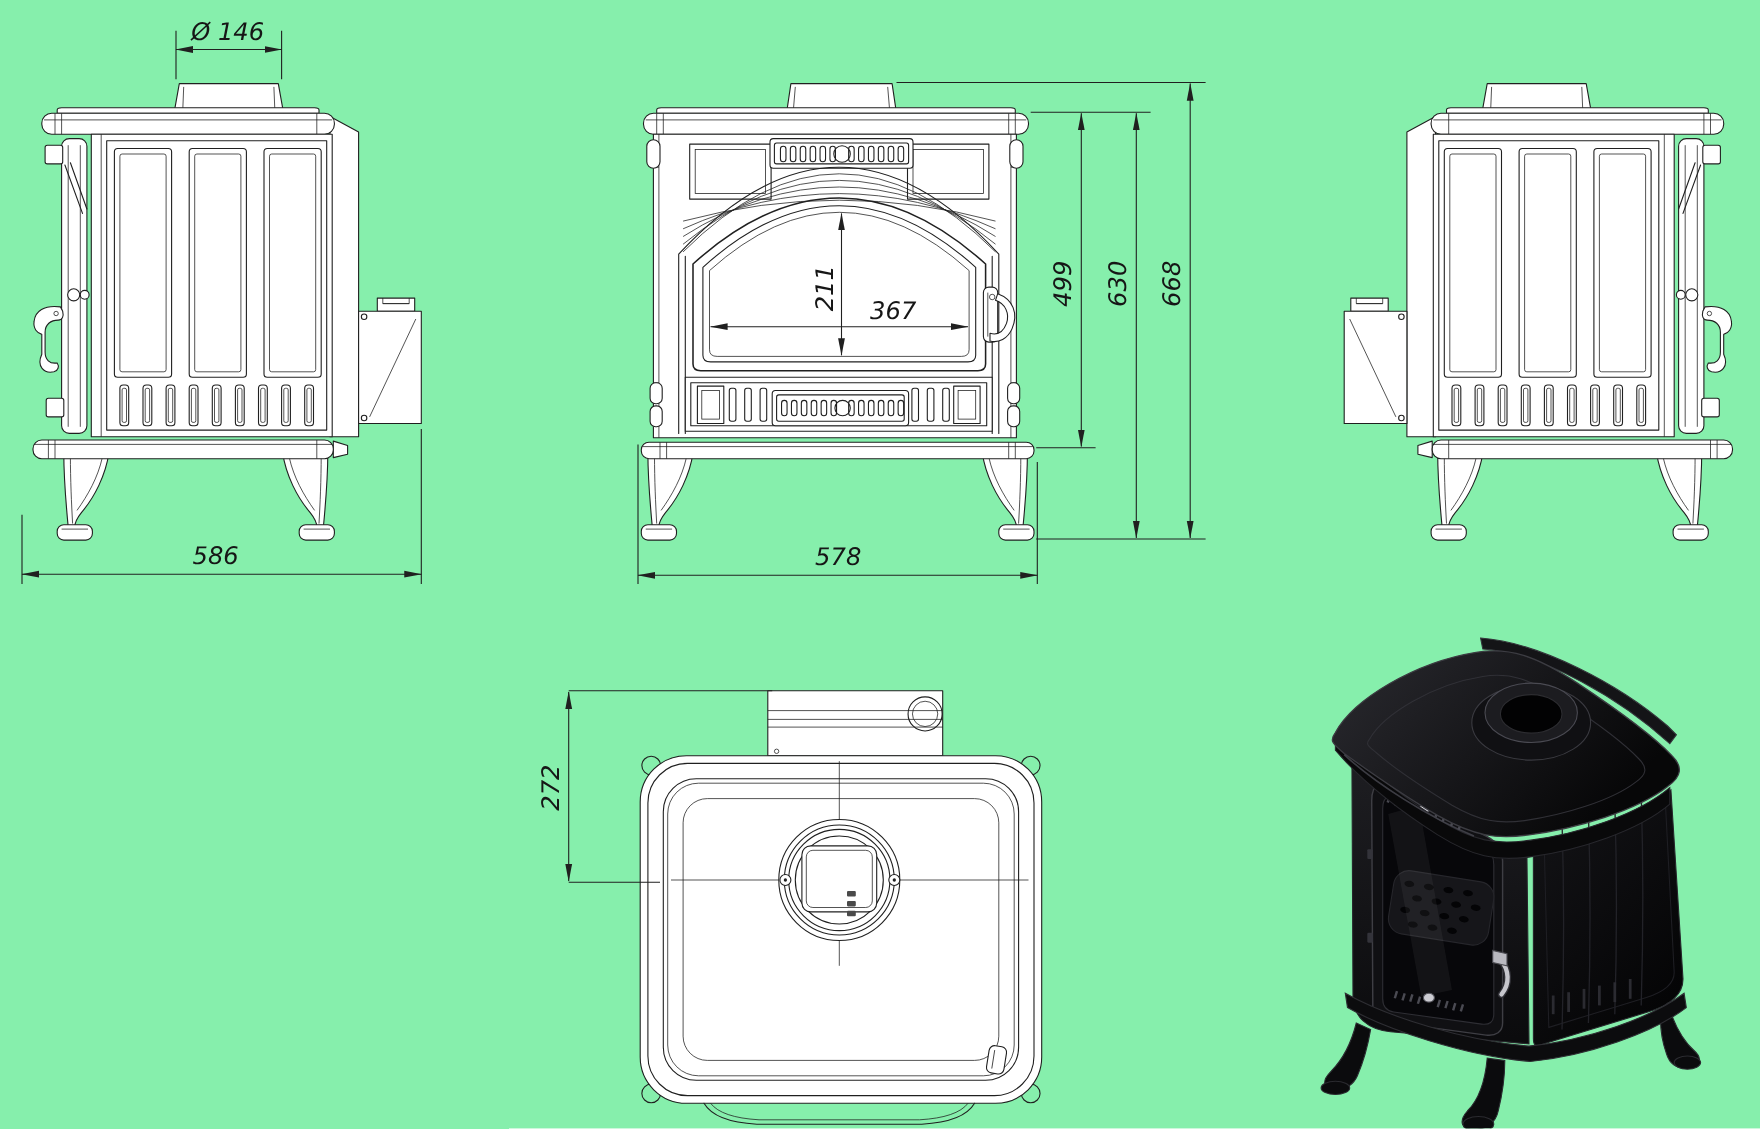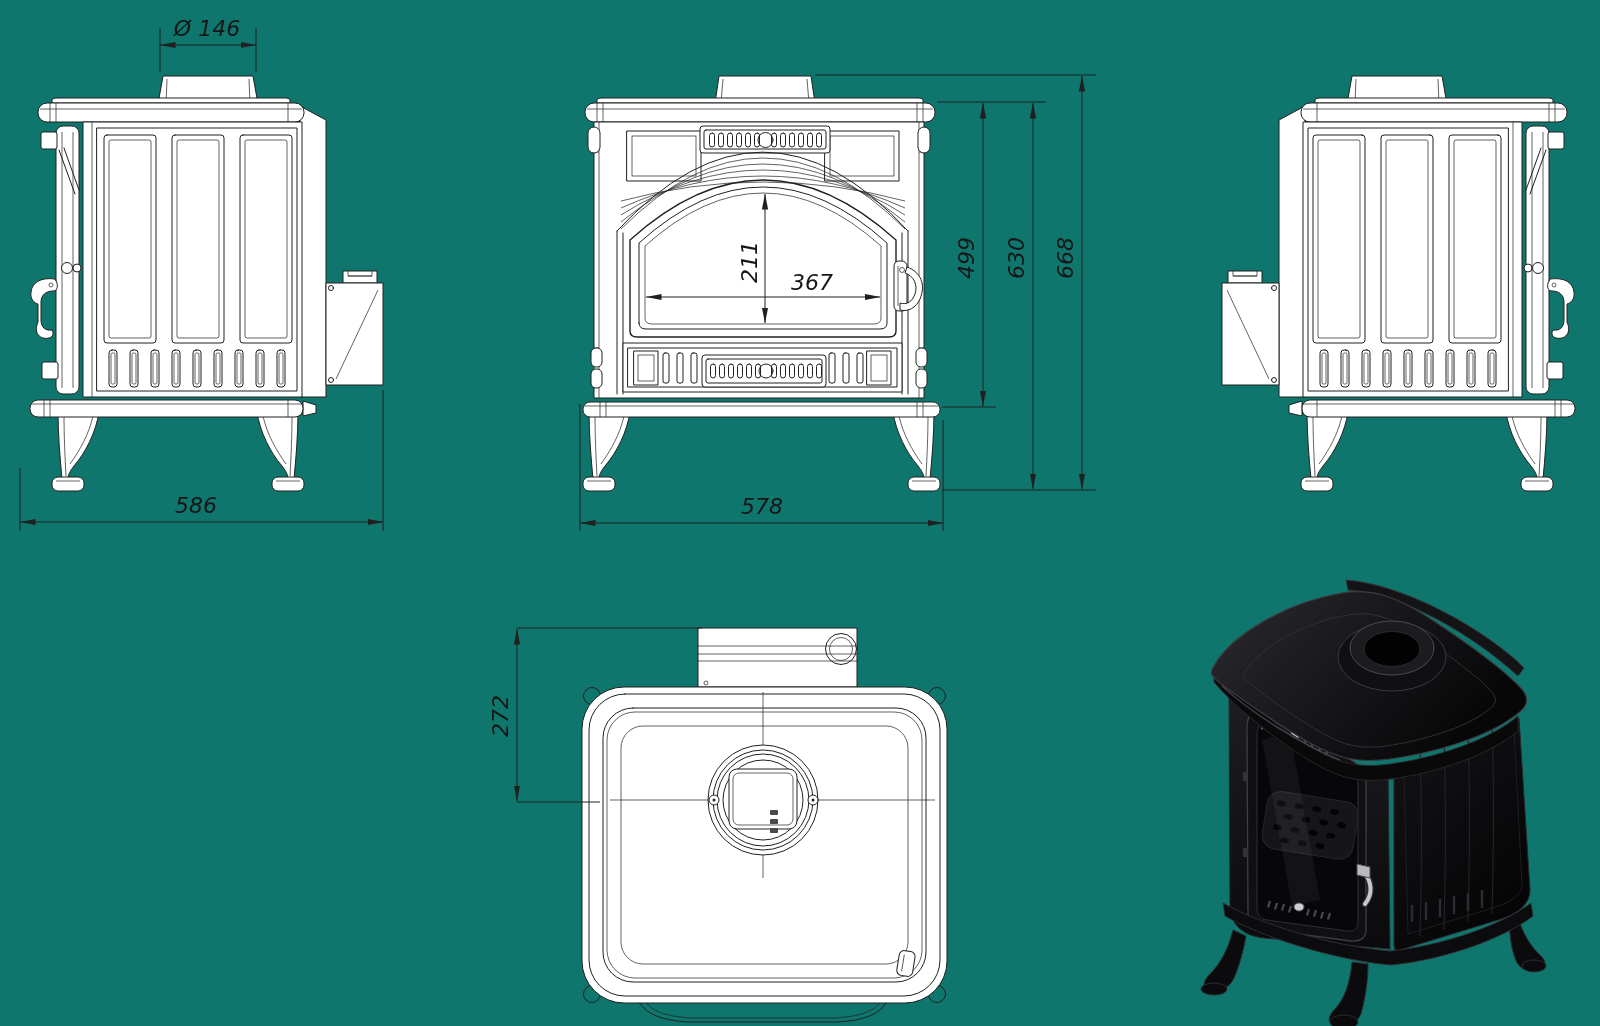--- a/index.html
+++ b/index.html
@@ -1,16 +1,16 @@
 <!DOCTYPE html>
 <html><head>
 <meta charset="utf-8">
 <style>
   html,body{margin:0;padding:0;background:#fff;}
-  .stage{position:relative;width:1600px;height:1026px;background:#0f766e;overflow:hidden;}
+  .stage{position:relative;width:1600px;height:1026px;background:#86efac;overflow:hidden;}
   svg{position:absolute;left:0;top:0;}
   .ln{fill:none;stroke:#202020;stroke-width:1;stroke-linejoin:round;stroke-linecap:round;}
   .ln2{fill:none;stroke:#202020;stroke-width:1.4;stroke-linejoin:round;}
   .fw{fill:#ffffff;stroke:#202020;stroke-width:1;stroke-linejoin:round;}
   .thin{fill:none;stroke:#202020;stroke-width:0.7;}
   .dln{fill:none;stroke:#202020;stroke-width:1;}
   .dtx{font-family:"DejaVu Sans",sans-serif;font-style:italic;font-size:22px;fill:#161616;text-anchor:middle;}
 </style>
 </head>
 <body>

